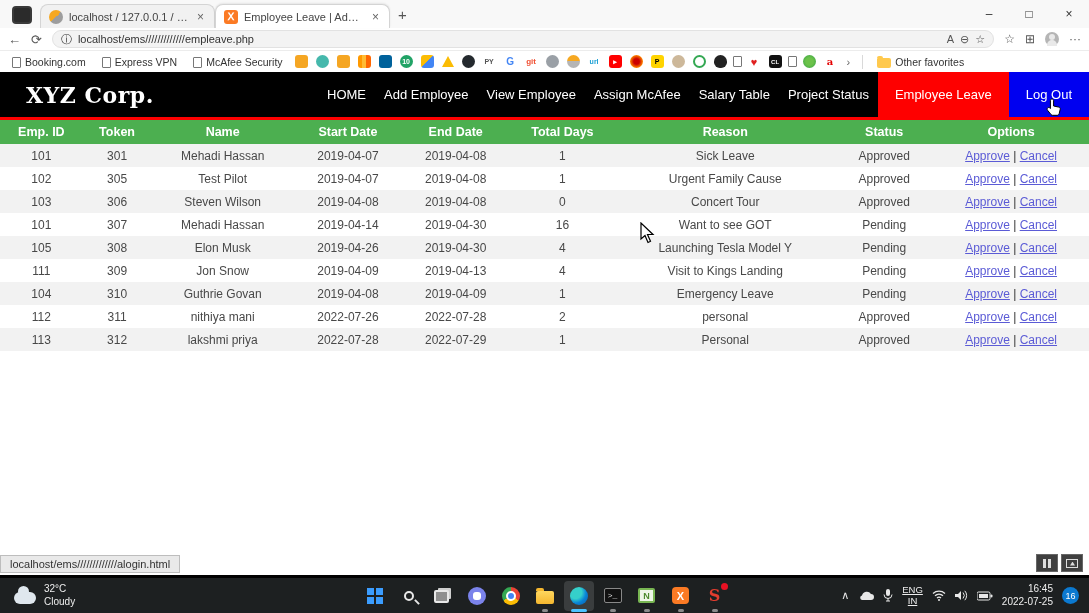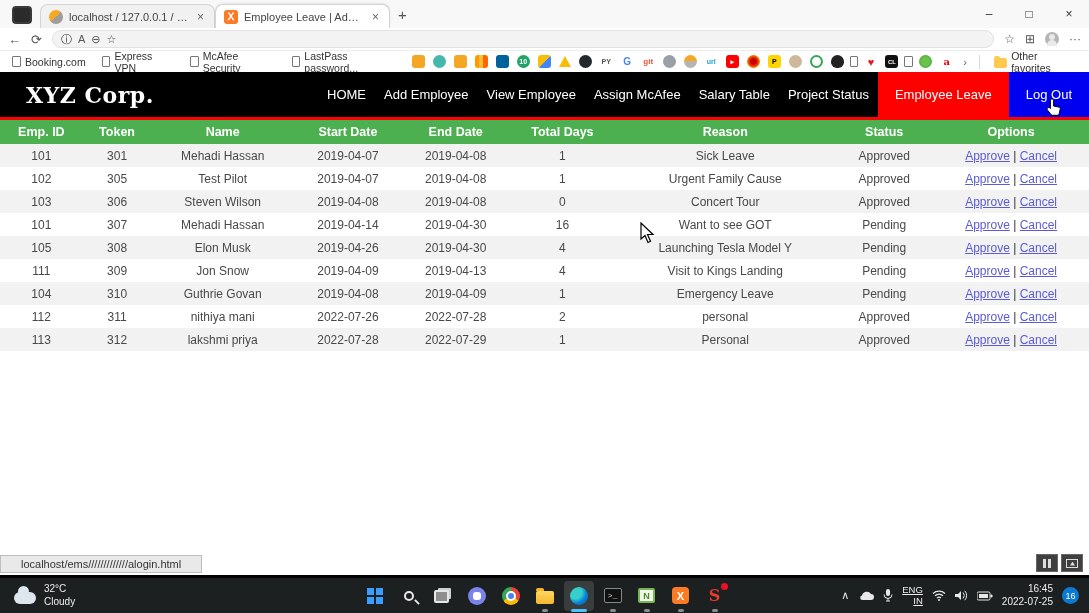--- a/index.html
+++ b/index.html
@@ -25,21 +25,21 @@
   .urlbar { flex:1; height:18px; background:#f3f3f3; border:1px solid #e2e2e2; border-radius:10px; display:flex; align-items:center; padding:0 8px; gap:6px; font-size:11px; color:#333; }
   .urlbar .grow { flex:1; }
   .urlbar .r-ico { color:#555; font-size:11px; }
   .chrome-right { display:flex; gap:10px; align-items:center; }
   .chrome-right .nav-ico { font-size:12px; }
   .avatar { width:14px; height:14px; border-radius:50%; background:#b5b5b5; position:relative; }
   .avatar:before { content:""; position:absolute; left:4px; top:2px; width:6px; height:6px; border-radius:50%; background:#e9e9e9; }
   .avatar:after { content:""; position:absolute; left:2px; top:8px; width:10px; height:6px; border-radius:5px 5px 0 0; background:#e9e9e9; }
 
   .bookmarks { height:21px; background:#fff; display:flex; align-items:center; padding:0 6px; gap:4px; font-size:10.5px; color:#333; }
-  .bm-item { display:flex; align-items:center; gap:4px; padding:0 6px; }
+  .bm-item { display:flex; align-items:flex-end; gap:4px; padding:0 6px; }
   .bm-page { width:9px; height:11px; border:1px solid #777; border-radius:1px; background:#fff; }
   .fv { width:13px; height:13px; border-radius:3px; display:flex; align-items:center; justify-content:center; font-size:7px; font-weight:bold; color:#555; flex:0 0 auto; margin:0 2px; }
   .fv.c { border-radius:50%; }
   .fv-teal{background:#45b8ac;} .fv-ob{background:#f5a623;}
   .fv-chart{background:linear-gradient(90deg,#f90 30%,#fb3 30% 60%,#f60 60%);}
   .fv-ieee{background:#00629b;} .fv-g10{background:#21a366;color:#fff;}
   .fv-gads{background:linear-gradient(135deg,#fbbc04 50%,#4285f4 50%);}
   .fv-gtri{width:0;height:0;border-left:6px solid transparent;border-right:6px solid transparent;border-bottom:11px solid #fbbc04;border-radius:0;background:none;}
   .fv-gh{background:#24292e;} .fv-py{color:#555;} .fv-gg{color:#4285f4;font-size:10px;}
   .fv-git{color:#f05033;font-size:8px;} .fv-gray{background:#9aa0a6;}
@@ -72,21 +72,21 @@
   table.leave td { height:23px; text-align:center; }
   table.leave tr:nth-child(odd) td { background:#f2f2f2; }
   table.leave tr:nth-child(even) td { background:#fff; }
   td.opts a { color:#5b5bd6; text-decoration:underline; }
   td.opts span.sep { color:#333; }
   .col-empid{width:7.6%;} .col-token{width:6.3%;} .col-name{width:13.1%;}
   .col-start{width:9.9%;} .col-end{width:9.9%;} .col-days{width:9.7%;}
   .col-reason{width:20.2%;} .col-status{width:9.0%;} .col-opts{width:14.3%;}
 
   
-  .status-tip { position:absolute; left:0; bottom:2px; background:#e9e9e9; border:1px solid #bdbdbd; font-size:11px; color:#333; padding:2px 20px; }
+  .status-tip { position:absolute; left:0; bottom:2px; background:#e9e9e9; border:1px solid #bdbdbd; font-size:11px; color:#333; padding:2px 9px; }
   .vid-ctrl { position:absolute; right:6px; bottom:3px; display:flex; gap:3px; }
   .vid-ctrl .vbtn { width:22px; height:18px; background:#3f3f3f; border:1px solid #666; display:flex; align-items:center; justify-content:center; }
   .pause-bars { display:flex; gap:2px; }
   .pause-bars i { width:3px; height:9px; background:#ddd; }
   .pic-ico { width:12px; height:9px; border:1px solid #ddd; position:relative; }
   .pic-ico:before { content:""; position:absolute; left:3px; bottom:1px; width:5px; height:4px; background:#ddd; clip-path:polygon(50% 0,100% 100%,0 100%); }
 
   .letterbox { height:3px; background:#000; }
 
   
@@ -112,21 +112,21 @@
   .taskview { width:15px; height:13px; border:2px solid #e8e8e8; border-radius:2px; background:#8f8f8f; box-shadow:3px -3px 0 -1px #cfcfcf; margin:2px 0 0 -2px; }
   .search-glass { width:10px; height:10px; border:2px solid #e8e8e8; border-radius:50%; position:relative; }
   .search-glass:before { content:""; position:absolute; left:8px; top:8px; width:6px; height:2px; background:#e8e8e8; transform:rotate(45deg); }
   .term { width:18px; height:15px; background:#111; border:1px solid #888; border-radius:2px; color:#ddd; font-size:8px; font-family:"Liberation Mono",monospace; display:flex; align-items:center; justify-content:center; } 
   .npp2 { width:17px; height:15px; background:#eef6e8; border:2px solid #79b653; border-radius:2px; color:#4e8b2f; font-size:9px; font-weight:bold; display:flex; align-items:center; justify-content:center; }
   .xampp2 { width:17px; height:17px; background:#fb7a24; border-radius:4px; color:#fff; font-weight:bold; font-size:11px; display:flex; align-items:center; justify-content:center; }
   .sapp { color:#e23c2e; font-weight:bold; font-size:16px; position:relative; font-family:"DejaVu Serif",serif; }
   .dot-badge { position:absolute; top:2px; right:2px; width:7px; height:7px; background:#e81123; border-radius:50%; }
   .tray { margin-left:auto; display:flex; align-items:center; gap:9px; padding-right:10px; font-size:10px; }
   .tray .glyph { color:#e8e8e8; font-size:11px; }
-  .lang { text-align:right; line-height:1.15; font-size:9.5px; color:#eee;text-decoration:underline; }
+  .lang { text-align:center; line-height:1.15; font-size:9.5px; color:#eee;text-decoration:underline; }
   .clock { text-align:right; line-height:1.25; font-size:10px; color:#eee; }
   .count-badge { width:17px; height:17px; background:#0b79d0; border-radius:50%; color:#fff; font-size:9px; display:flex; align-items:center; justify-content:center; }
   svg.tray-svg { display:block; }
 
   
   .cursor-arrow { position:absolute; left:640px; top:222px; z-index:50; }
   .cursor-hand { position:absolute; left:1046px; top:98px; z-index:50; }
 </style>
 </head>
 <body>
@@ -151,20 +151,21 @@
       <span>□</span>
       <span>×</span>
     </div>
   </div>
 
   <div class="toolbar">
     <span class="nav-ico">←</span>
     <span class="nav-ico">⟳</span>
     <div class="urlbar">
       <span>ⓘ</span>
+      <span class="grow">localhost/ems/////////////empleave.php</span>
       <span class="r-ico">A</span>
       <span class="r-ico">⊖</span>
       <span class="r-ico">☆</span>
     </div>
     <div class="chrome-right">
       <span class="nav-ico">☆</span>
       <span class="nav-ico">⊞</span>
       <span class="avatar"></span>
       <span class="nav-ico">···</span>
     </div>
@@ -175,24 +176,20 @@
         <span class="bm-page"></span>
         <span>Booking.com</span>
       </span>
     <span class="bm-item">
         <span class="bm-page"></span>
         <span>Express VPN</span>
       </span>
     <span class="bm-item">
         <span class="bm-page"></span>
         <span>McAfee Security</span>
-      </span>
-    <span class="bm-item">
-        <span class="bm-page"></span>
-        <span>LastPass password...</span>
       </span>
     <span class="fv fv-ob"></span>
     <span class="fv c fv-teal"></span>
     <span class="fv fv-ob"></span>
     <span class="fv fv-chart"></span>
     <span class="fv fv-ieee"></span>
     <span class="fv c fv-g10">10</span>
     <span class="fv fv-gads"></span>
     <span class="fv fv-gtri"></span>
     <span class="fv c fv-gh"></span>

